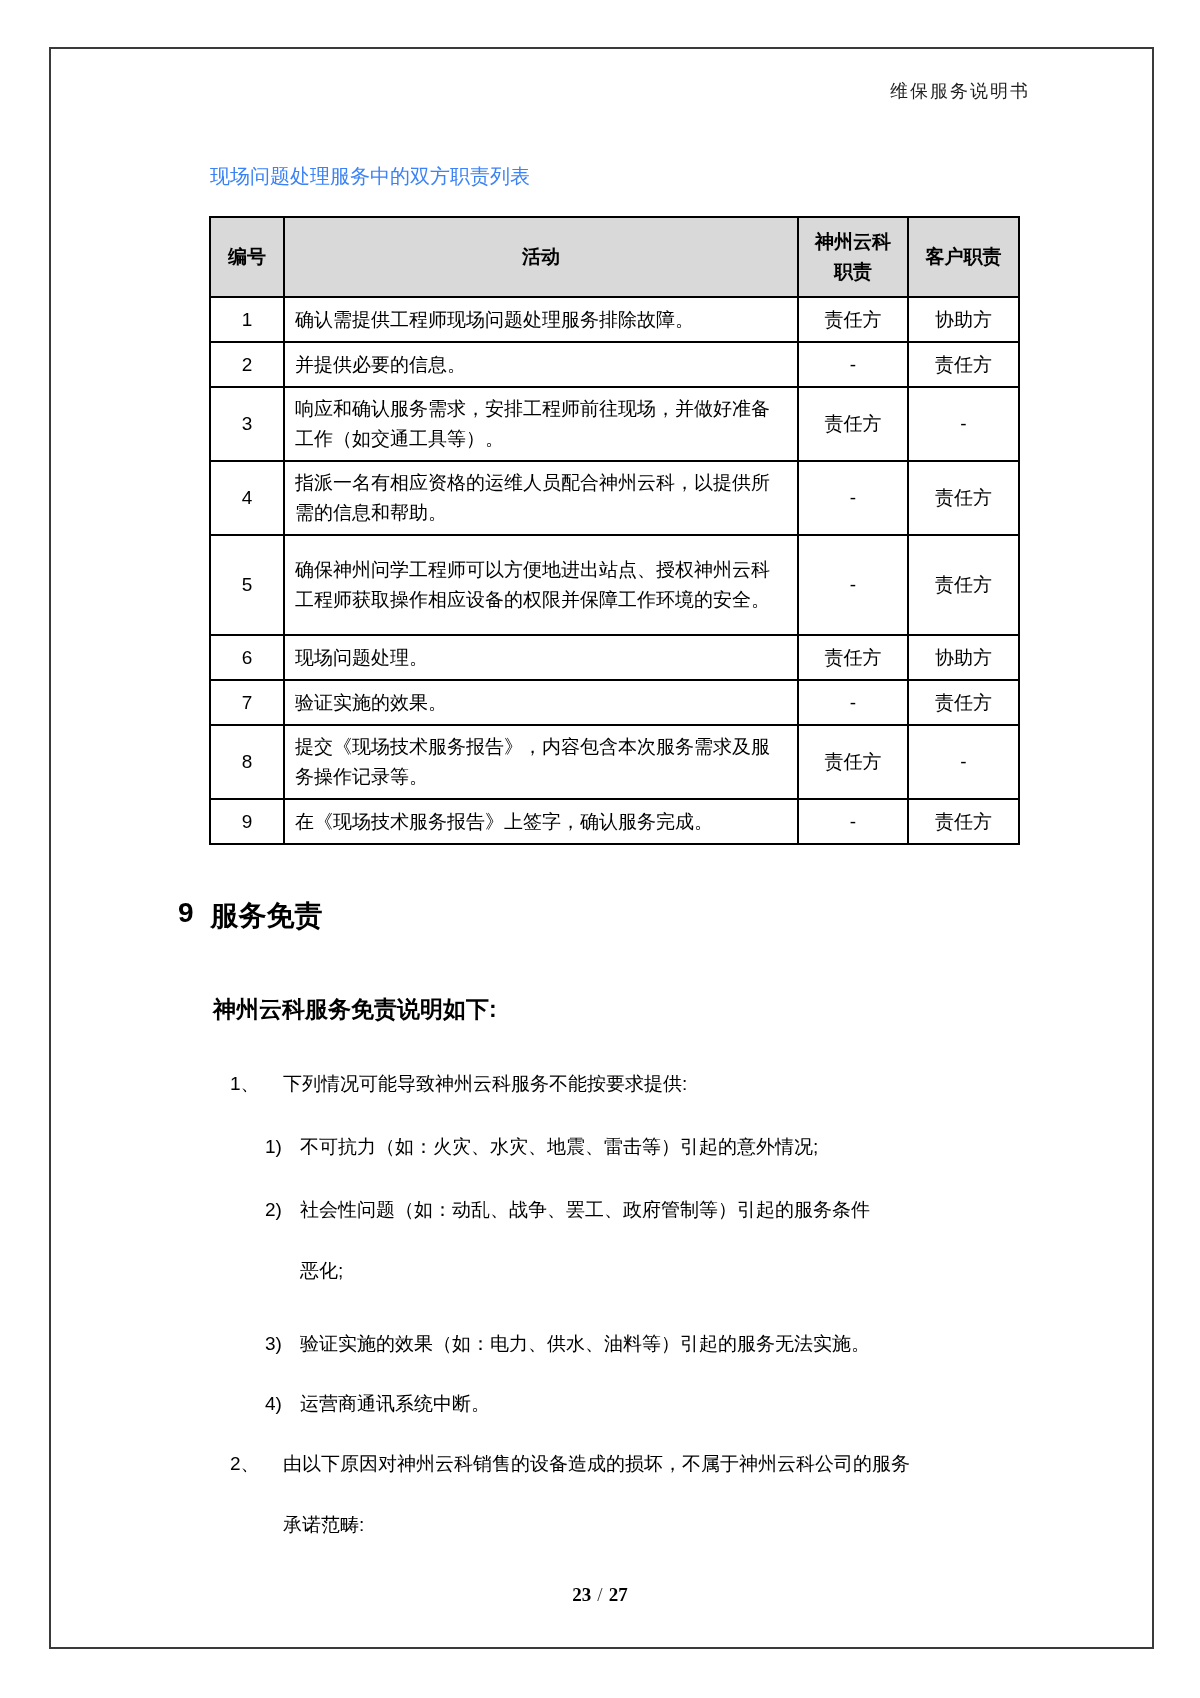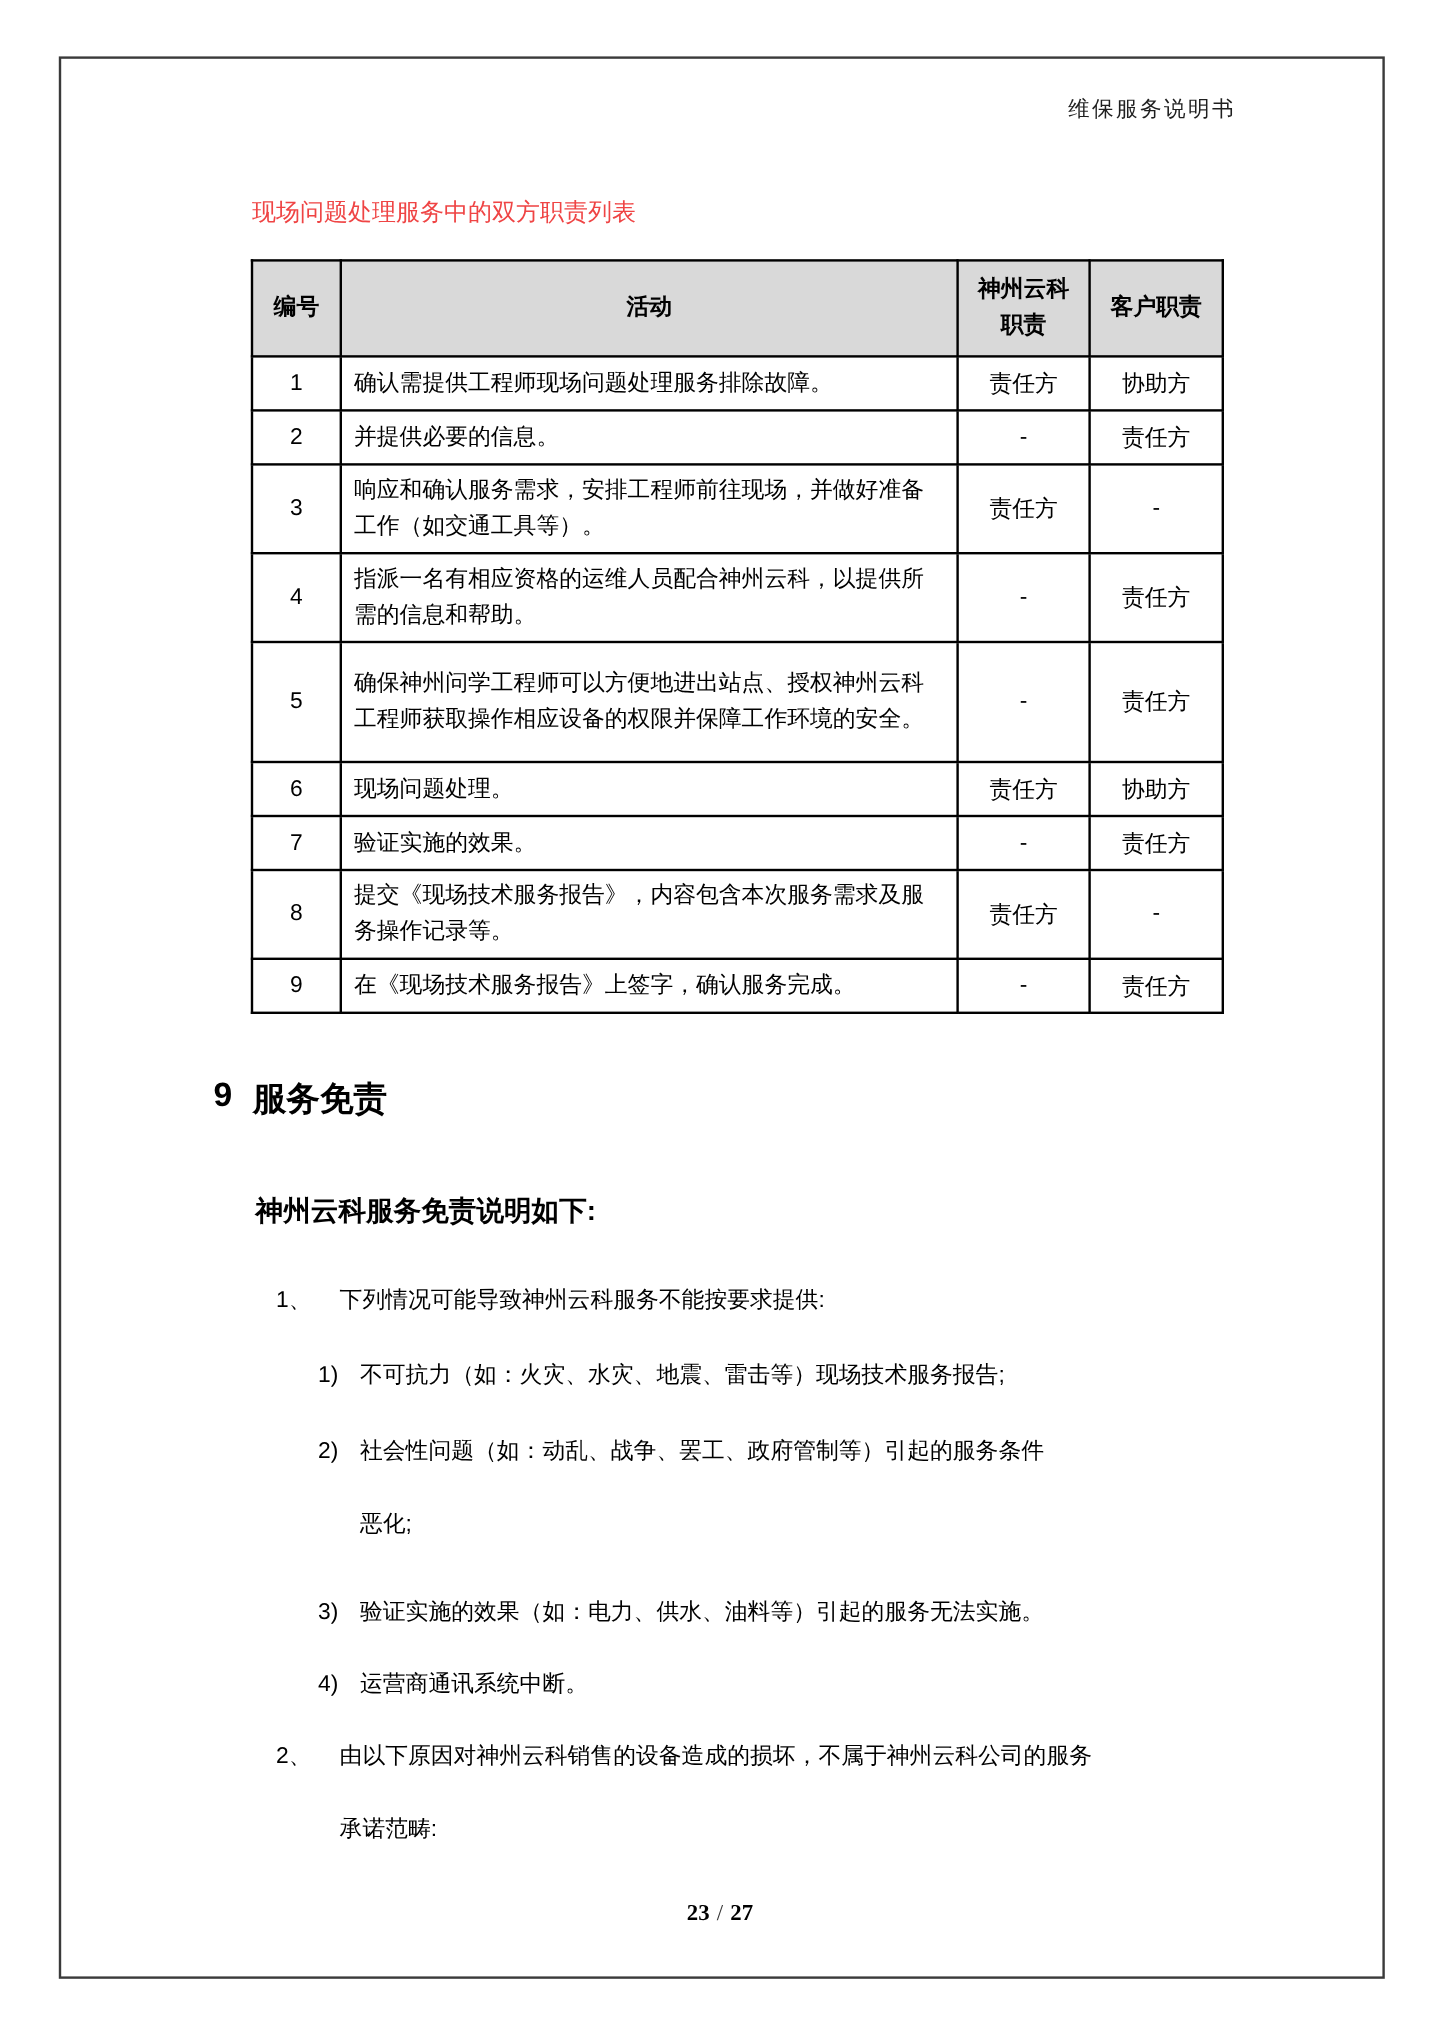--- a/index.html
+++ b/index.html
@@ -13,21 +13,21 @@
     position:absolute; left:49px; top:47px; width:1105px; height:1602px;
     border:2px solid #3a3a3a; background:#ffffff;
   }
   .doc-header {
     position:absolute; left:890px; top:79px;
     font-family:"Liberation Serif","DejaVu Serif",serif;
     font-size:18px; color:#1f1f1f; letter-spacing:2px; white-space:nowrap;text-align:right;
   }
   .table-title {
     position:absolute; left:210px; top:163px;
-    font-size:20px; color:#ef4444; white-space:nowrap;
+    font-size:20px; color:#3b82f6; white-space:nowrap;
   }
   table.resp-table {
     position:absolute; left:209px; top:216px; width:809px;
     border-collapse:collapse; table-layout:fixed;
     font-size:19px; color:#000;
   }
   table.resp-table col.c-no  { width:74px; }
   table.resp-table col.c-act { width:514px; }
   table.resp-table col.c-ven { width:110px; }
   table.resp-table col.c-cus { width:111px; }
@@ -153,21 +153,21 @@
   <span>9</span>
   <span>服务免责</span>
 </div>
 
 <div class="intro-line">神州云科服务免责说明如下:</div>
 
 <div class="list-marker" style="left:230px; top:1070px;">1、</div>
 <div class="list-text" style="left:283px; top:1070px;">下列情况可能导致神州云科服务不能按要求提供:</div>
 
 <div class="list-marker" style="left:265px; top:1133px;">1)</div>
-<div class="list-text" style="left:300px; top:1133px;">不可抗力（如：火灾、水灾、地震、雷击等）现场技术服务报告;</div>
+<div class="list-text" style="left:300px; top:1133px;">不可抗力（如：火灾、水灾、地震、雷击等）引起的意外情况;</div>
 
 <div class="list-marker" style="left:265px; top:1196px;">2)</div>
 <div class="list-text" style="left:300px; top:1196px;">社会性问题（如：动乱、战争、罢工、政府管制等）引起的服务条件</div>
 
 <div class="list-text" style="left:300px; top:1257px;">恶化;</div>
 
 <div class="list-marker" style="left:265px; top:1330px;">3)</div>
 <div class="list-text" style="left:300px; top:1330px;">验证实施的效果（如：电力、供水、油料等）引起的服务无法实施。</div>
 
 <div class="list-marker" style="left:265px; top:1390px;">4)</div>

